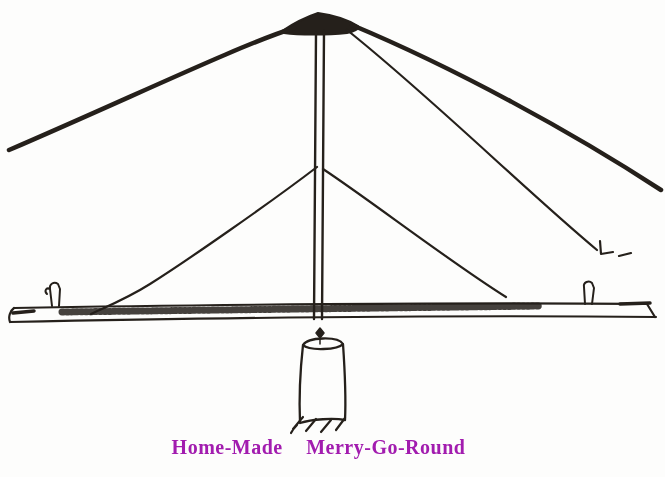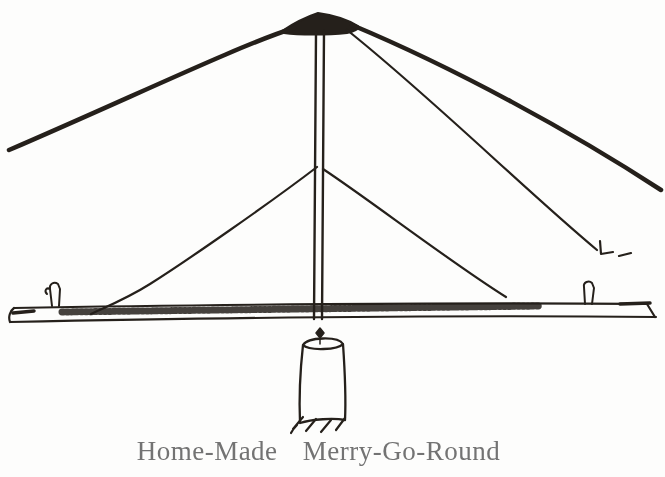--- a/index.html
+++ b/index.html
@@ -21,25 +21,25 @@
     left: 0;
     display: block;
   }
   .caption {
     position: absolute;
     left: 0;
     right: 28px;
     top: 436px;
     text-align: center;
     font-family: "Liberation Serif", serif;
-    font-weight: 400;
-    font-size: 27px;
+    font-weight: 700;
+    font-size: 20px;
     letter-spacing: 0.5px;
     word-spacing: 18px;
-    color: #737373;
+    color: #a21caf;
     white-space: nowrap;
   }
 </style>
 </head>
 <body>
 
 <div class="page">
 
   <svg class="figure-svg" width="665" height="477" viewBox="0 0 665 477" xmlns="http://www.w3.org/2000/svg">
 

